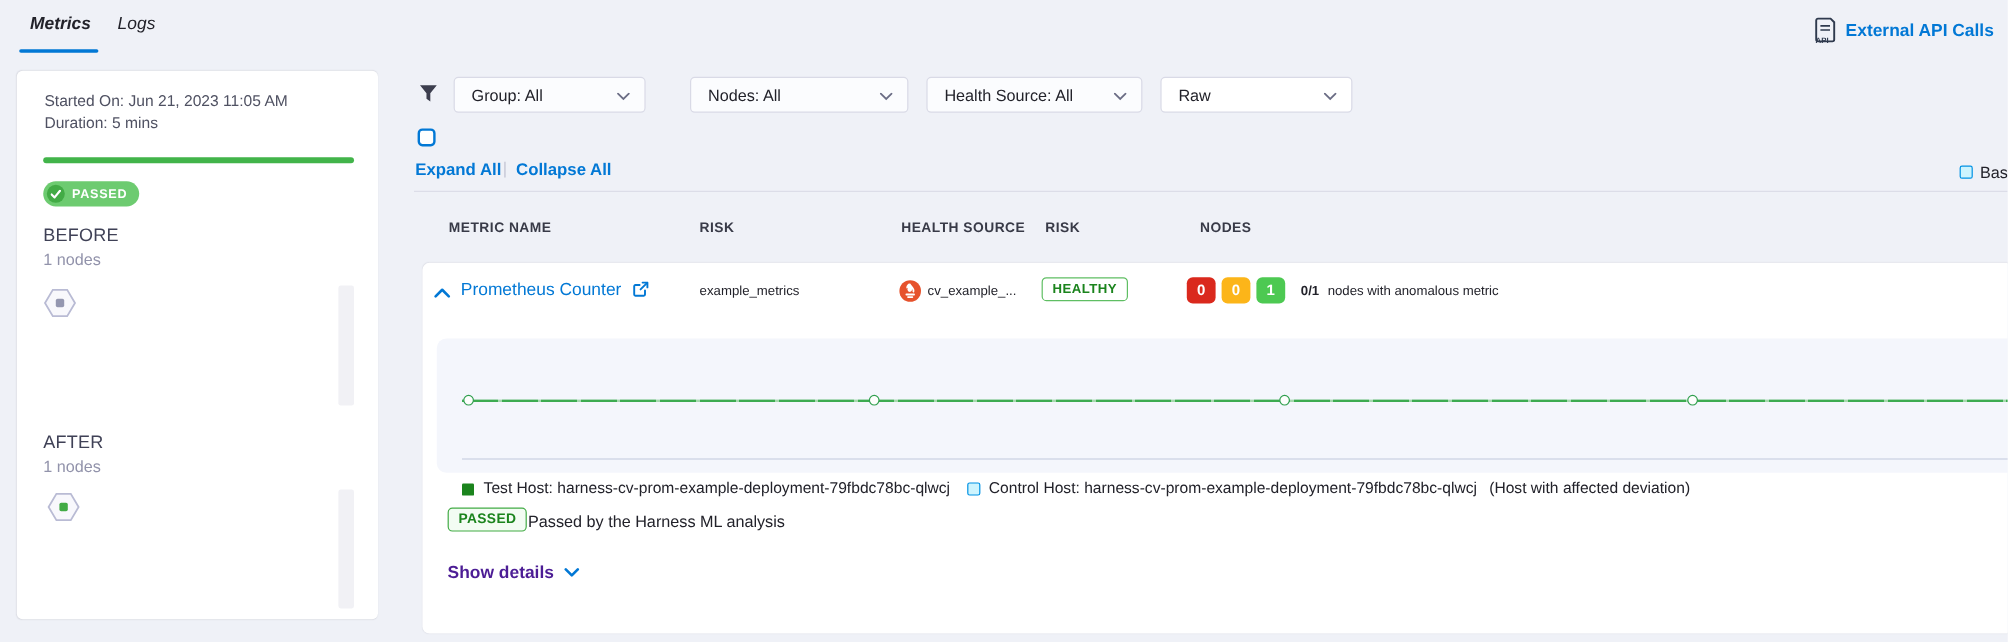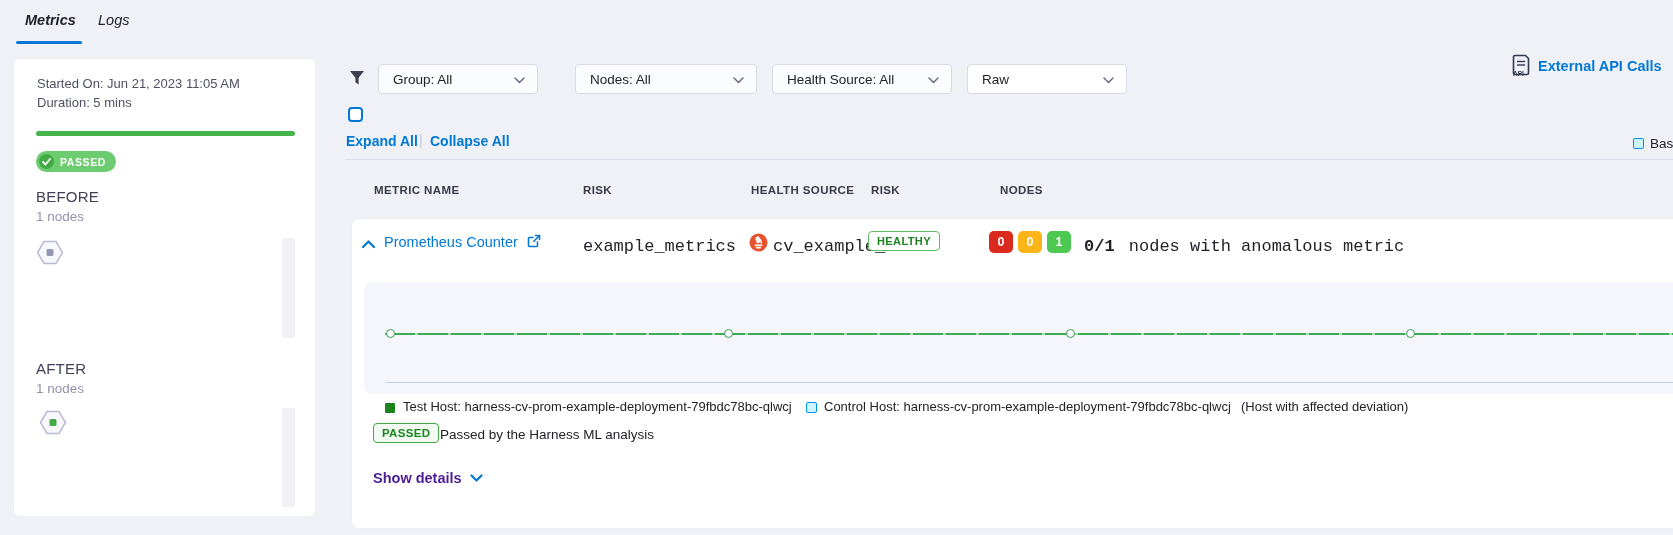--- a/index.html
+++ b/index.html
@@ -3,21 +3,21 @@
 <meta charset="utf-8">
 <style>
   html,body{margin:0;padding:0;}
   .app{position:relative;width:1673px;height:535px;background:#eff1f7;overflow:hidden;
        font-family:"Liberation Sans",sans-serif;font-size:13px;color:#22222a;}
   .abs{position:absolute;}
   
   .tab{font-size:14.5px;cursor:pointer;font-style:italic;}
   .tab.active{font-weight:700;}
   .tab-underline{background:#0278d5;border-radius:2px;height:3px;width:66px;}
-  .ext-api{color:#0278d5;font-weight:700;font-size:14.5px;display:flex;align-items:center;gap:7px;cursor:pointer;margin-top:40px;}
+  .ext-api{color:#0278d5;font-weight:700;font-size:14.5px;display:flex;align-items:center;gap:7px;cursor:pointer;}
   
   .side-card{left:14px;top:59px;width:301px;height:457px;background:#fff;border-radius:5px;box-shadow:0 0 1px rgba(40,41,61,.1);}
   .side-text{color:#4f5162;font-size:13px;}
   .progress{background:#42b44a;height:5px;border-radius:3px;}
   .pill{background:#6dcb70;border-radius:11px;height:21px;display:inline-flex;align-items:center;padding:0 10px 0 3px;gap:6px;}
   .pill .pc{width:15px;height:15px;border-radius:50%;background:#42ab45;display:flex;align-items:center;justify-content:center;}
   .pill .pt{color:#fff;font-size:10.5px;font-weight:700;letter-spacing:.6px;}
   .section-title{font-size:15px;font-weight:500;color:#3f4156;letter-spacing:.2px;}
   .muted{color:#9293ab;}
   .track{background:#f1f1f5;width:13px;border-radius:2px;}
@@ -27,21 +27,21 @@
   .dd.white{background:#fff;}
   .checkbox{width:15px;height:15px;border:2px solid #0278d5;border-radius:4px;background:#fff;box-sizing:border-box;cursor:pointer;}
   .blue-link{color:#0278d5;font-weight:700;font-size:14px;cursor:pointer;}
   .vsep{color:#c6c7d6;font-size:14px;}
   .divider{height:1px;background:#dcdde8;}
   .swatch-blue{width:11px;height:11px;background:#cdf4fe;border:1.5px solid #0092e4;border-radius:2px;box-sizing:border-box;}
   
   .th{font-size:11.5px;font-weight:700;color:#383a47;letter-spacing:.4px;}
   .row-card{left:352px;top:219px;width:1338px;height:309px;background:#fff;border-radius:6px;box-shadow:0 0 1px rgba(40,41,61,.08);}
   .metric-link{color:#0278d5;font-size:14.5px;font-weight:500;cursor:pointer;}
-  .cell{font-size:17px;font-family:Liberation Mono, monospace;}
+  .cell{font-size:11px;}
   .risk-badge{border:1px solid #5fbe63;color:#1b841d;background:#fff;border-radius:4px;font-size:11px;font-weight:700;
       letter-spacing:.4px;padding:3px 8px;display:inline-block;}
   .count-badge{width:24px;height:22px;border-radius:5px;color:#fff;font-weight:700;font-size:12.5px;
       display:inline-flex;align-items:center;justify-content:center;}
   
   .chart-panel{left:364px;top:282px;width:1326px;height:112px;background:#f4f6fc;border-radius:8px;}
   .chart-line{left:21px;right:0;top:51px;height:2px;
       background:repeating-linear-gradient(90deg,#3dab51 0 30px,#a5d9ae 30px 33px);}
   .chart-axis{left:21px;right:0;top:100px;height:1px;background:#c9cfe2;}
   .chart-marker{position:absolute;top:-4px;width:9px;height:9px;border:1.5px solid #2f9e4d;background:#fdfefd;

